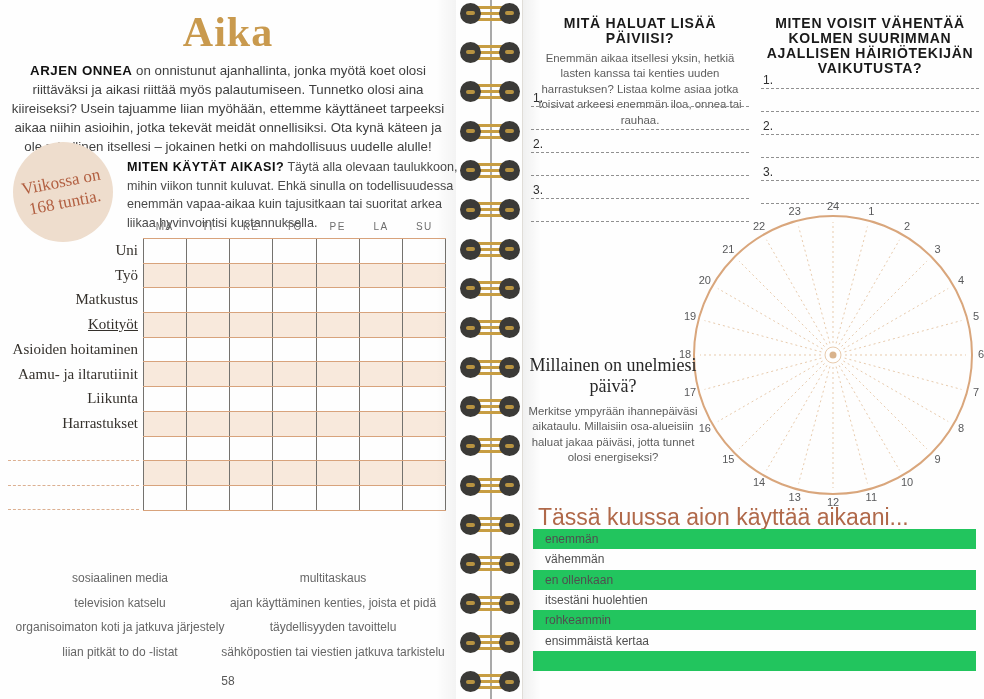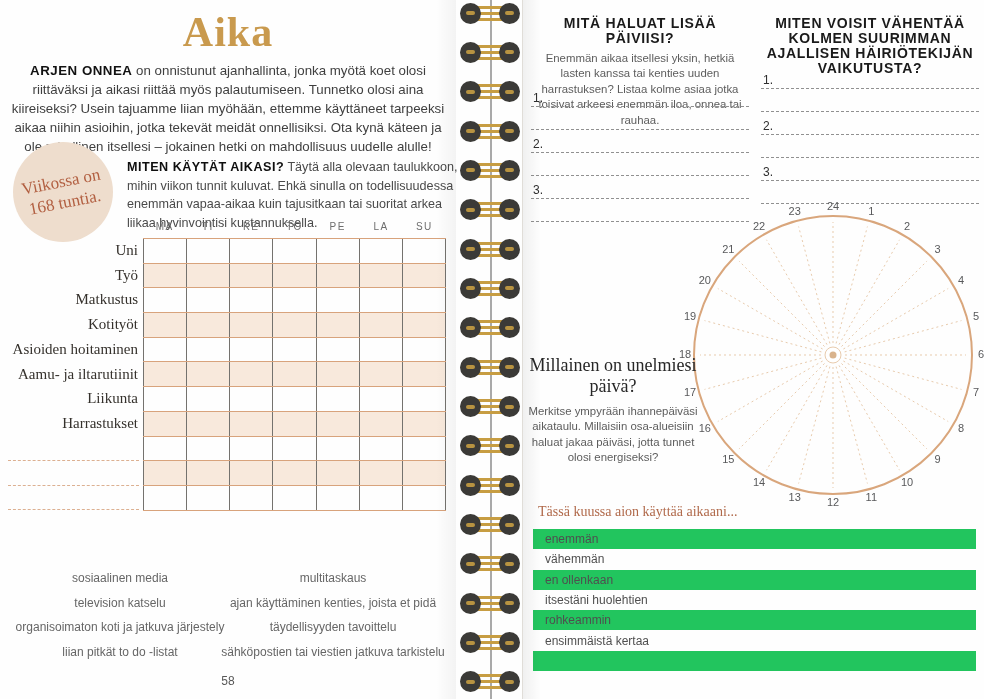--- a/index.html
+++ b/index.html
@@ -76,21 +76,21 @@
 
   .dream { position:absolute; left:527px; top:355px; width:172px; text-align:center; }
   .dream h3 {
     margin:0; font-family:"Liberation Serif", serif; font-weight:400;
     font-size:18px; line-height:21px; color:#272727;
   }
   .dream p { margin:7px 0 0 0; font-size:11.4px; line-height:15.4px; color:#5c5c5c; }
 
   .month-heading {
     position:absolute; left:538px; top:504px;
-    font-family:Liberation Serif, serif; font-size:14px; color:#b0694a;
+    font-family:Liberation Sans, sans-serif; font-size:23px; color:#b0694a;
   }
   .month-rows { position:absolute; left:533px; top:529px; width:443px; }
   .month-row {
     height:20.3px; display:flex; align-items:center; padding-left:12px;
     box-sizing:border-box; font-size:12px; color:#4f4f4f;
   }
   .month-row.shade { background:#22c55e; }
 
   
   .edge-shadow-left { position:absolute; left:436px; top:0; width:20px; height:699px;
@@ -235,21 +235,21 @@
         <div class="grid-cell"></div>
         <div class="grid-cell"></div>
         <div class="grid-cell"></div>
         <div class="grid-cell"></div>
       </div>
     </div>
   <div id="rowlabels">
       <div class="row-label" style="top: 238px;">Uni</div>
       <div class="row-label" style="top: 262.7px;">Työ</div>
       <div class="row-label" style="top: 287.4px;">Matkustus</div>
-      <div class="row-label" style="top: 312.1px;">Kotityöt</div>
+      <div class="row-label" style="top: 312.1px; text-decoration: underline;">Kotityöt</div>
       <div class="row-label" style="top: 336.8px;">Asioiden hoitaminen</div>
       <div class="row-label" style="top: 361.5px;">Aamu- ja iltarutiinit</div>
       <div class="row-label" style="top: 386.2px;">Liikunta</div>
       <div class="row-label" style="top: 410.9px;">Harrastukset</div>
       <div class="row-label" style="top: 435.6px;"></div>
       <div class="row-label" style="top: 460.3px;"></div>
       <div class="row-label" style="top: 485px;"></div>
     </div>
   <div id="dashlines">
       <div class="dash-line" style="top: 460px;"></div>

